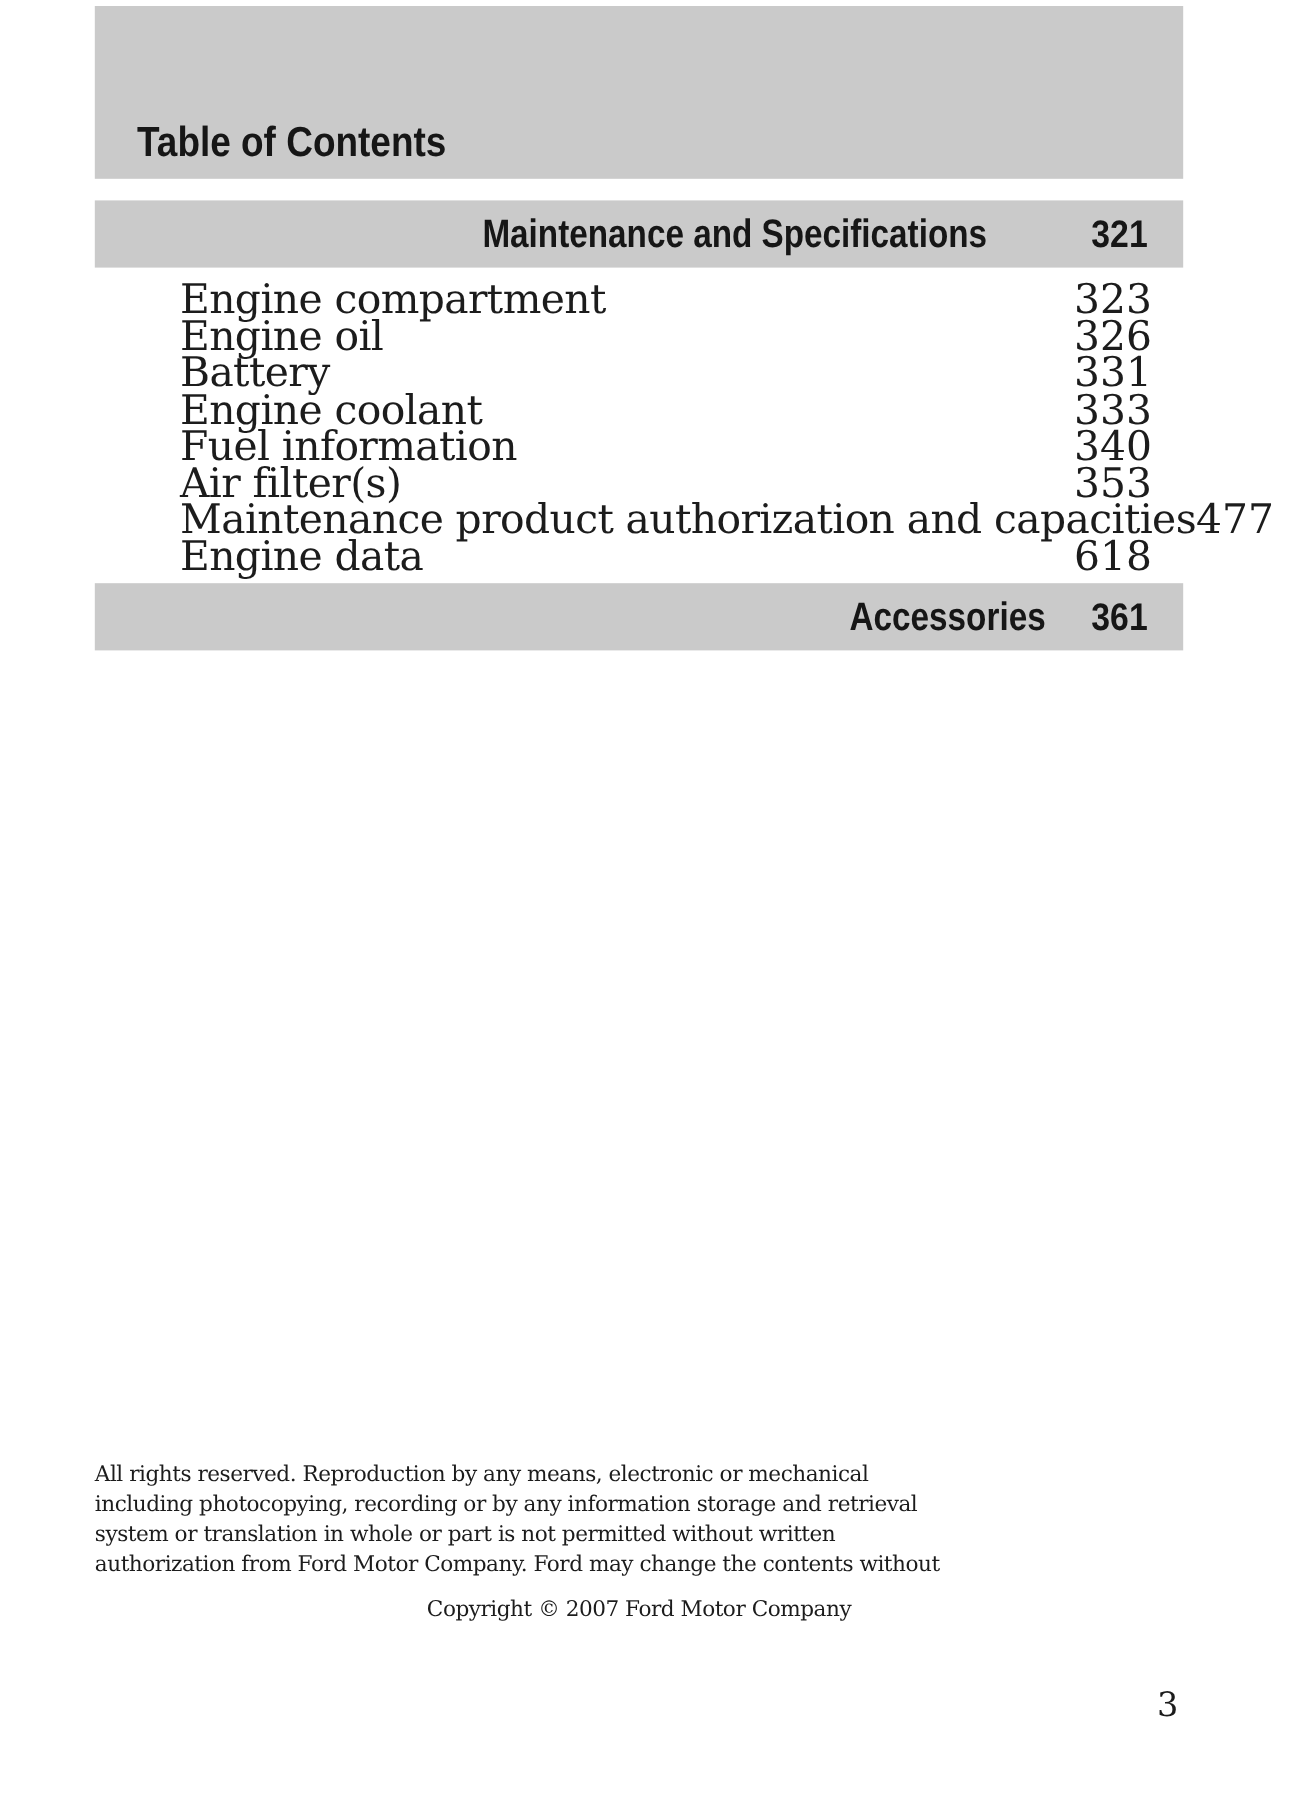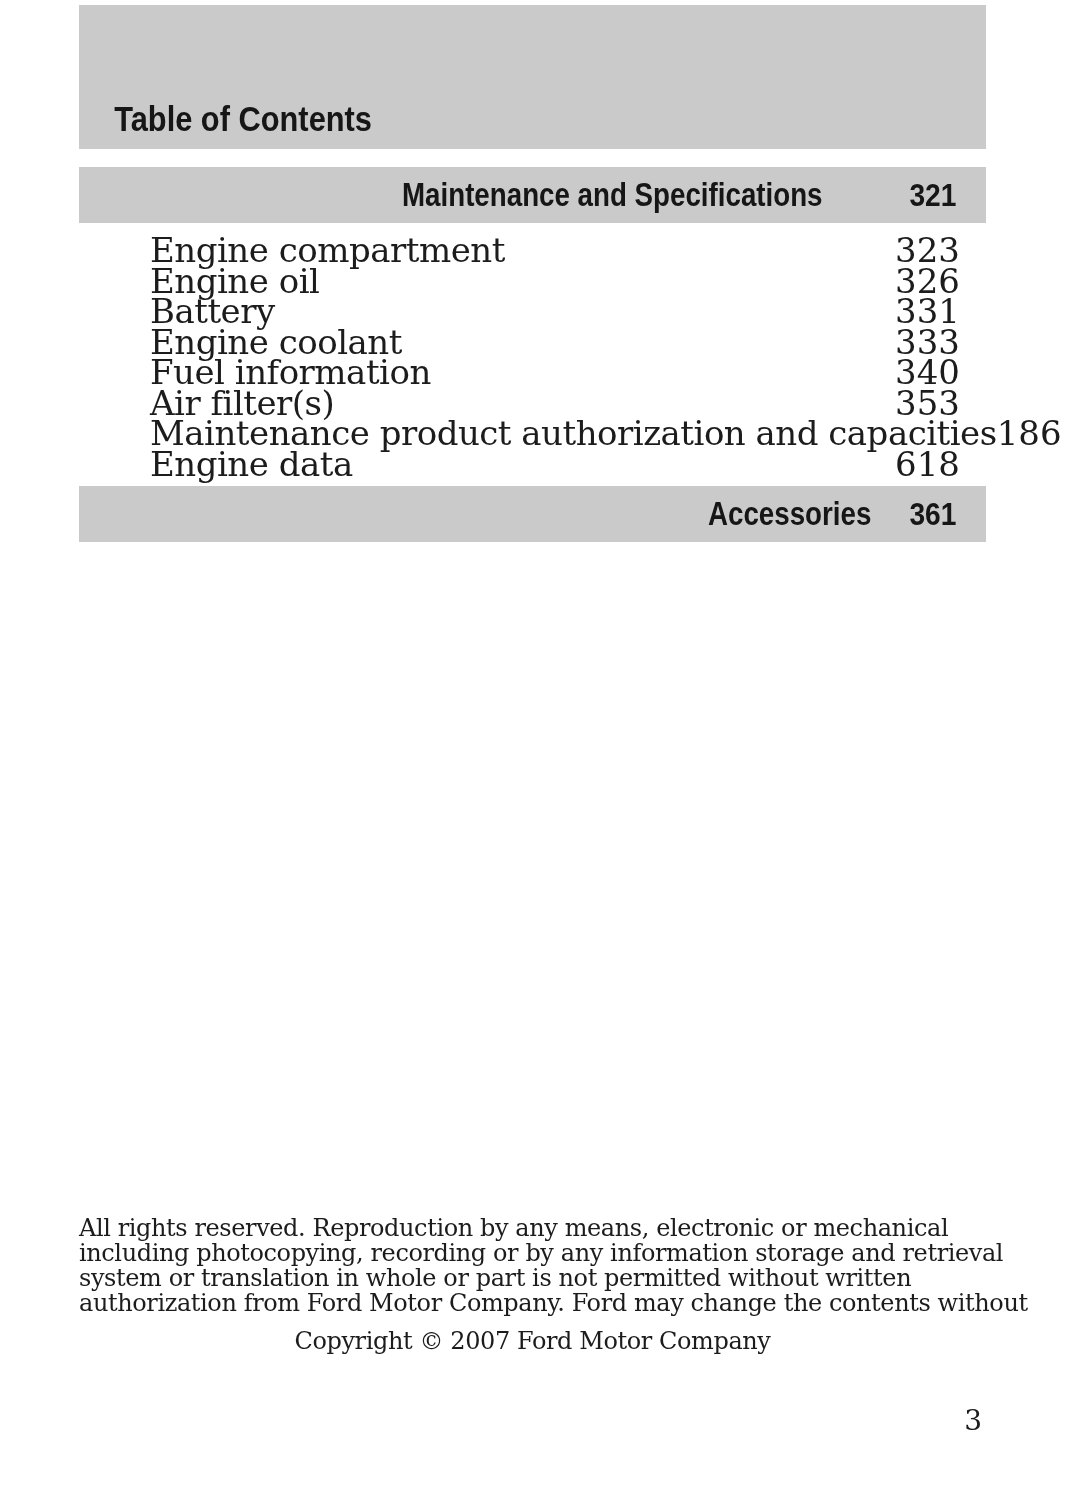--- a/index.html
+++ b/index.html
@@ -86,21 +86,21 @@
     white-space: nowrap;
   }
   .toc-row .entry-page {
     letter-spacing: 0;
   }
   .footer {
     position: absolute;
     left: 79px;
     top: 1216px;
     width: 907px;
-    font-size: 24px;
+    font-size: 18px;
     line-height: 25px;
     letter-spacing: -0.4px;
   }
   .footer-line { white-space: nowrap; }
   .copyright-line {
     text-align: center;
     margin-top: 13px;
     white-space: nowrap;
   }
   .page-num {
@@ -150,21 +150,21 @@
     <div class="toc-row">
       <span class="entry-label">Fuel information</span>
       <span class="entry-page">340</span>
     </div>
     <div class="toc-row">
       <span class="entry-label">Air filter(s)</span>
       <span class="entry-page">353</span>
     </div>
     <div class="toc-row">
       <span class="entry-label">Maintenance product authorization and capacities</span>
-      <span class="entry-page">186</span>
+      <span class="entry-page">477</span>
     </div>
     <div class="toc-row">
       <span class="entry-label">Engine data</span>
       <span class="entry-page">618</span>
     </div>
   </div>
 
   <div class="band section-band">
     <span class="section-label">Accessories</span>
     <span class="section-page">361</span>

